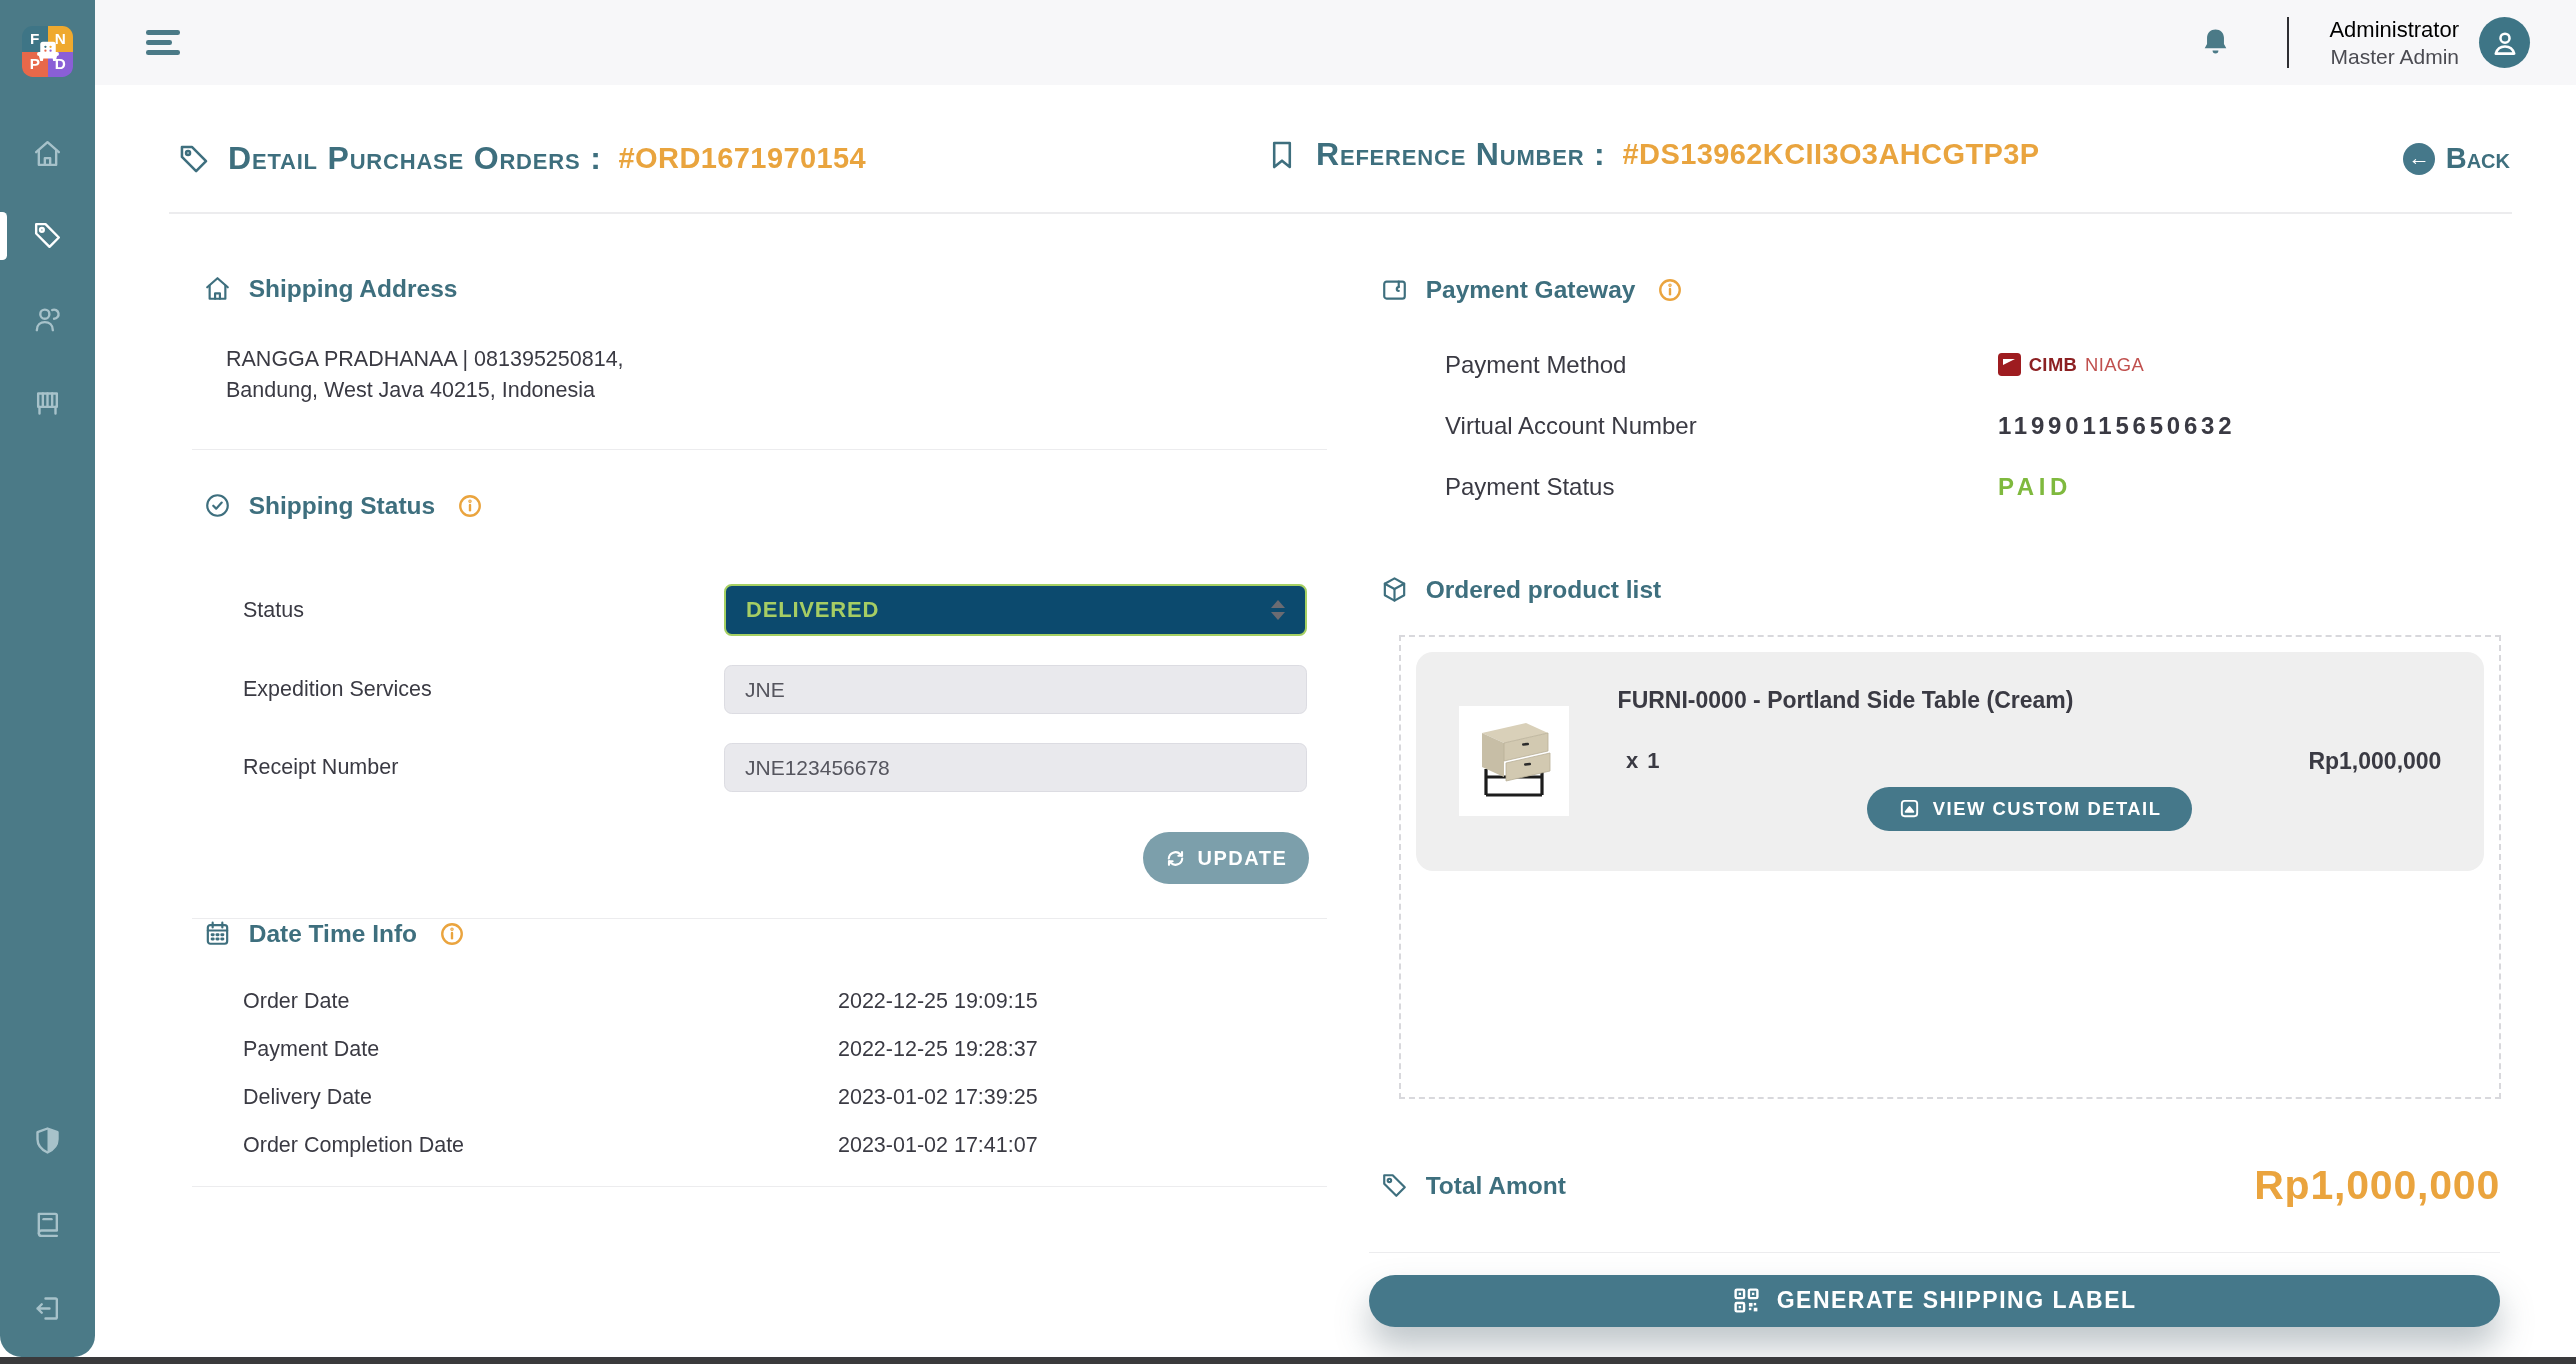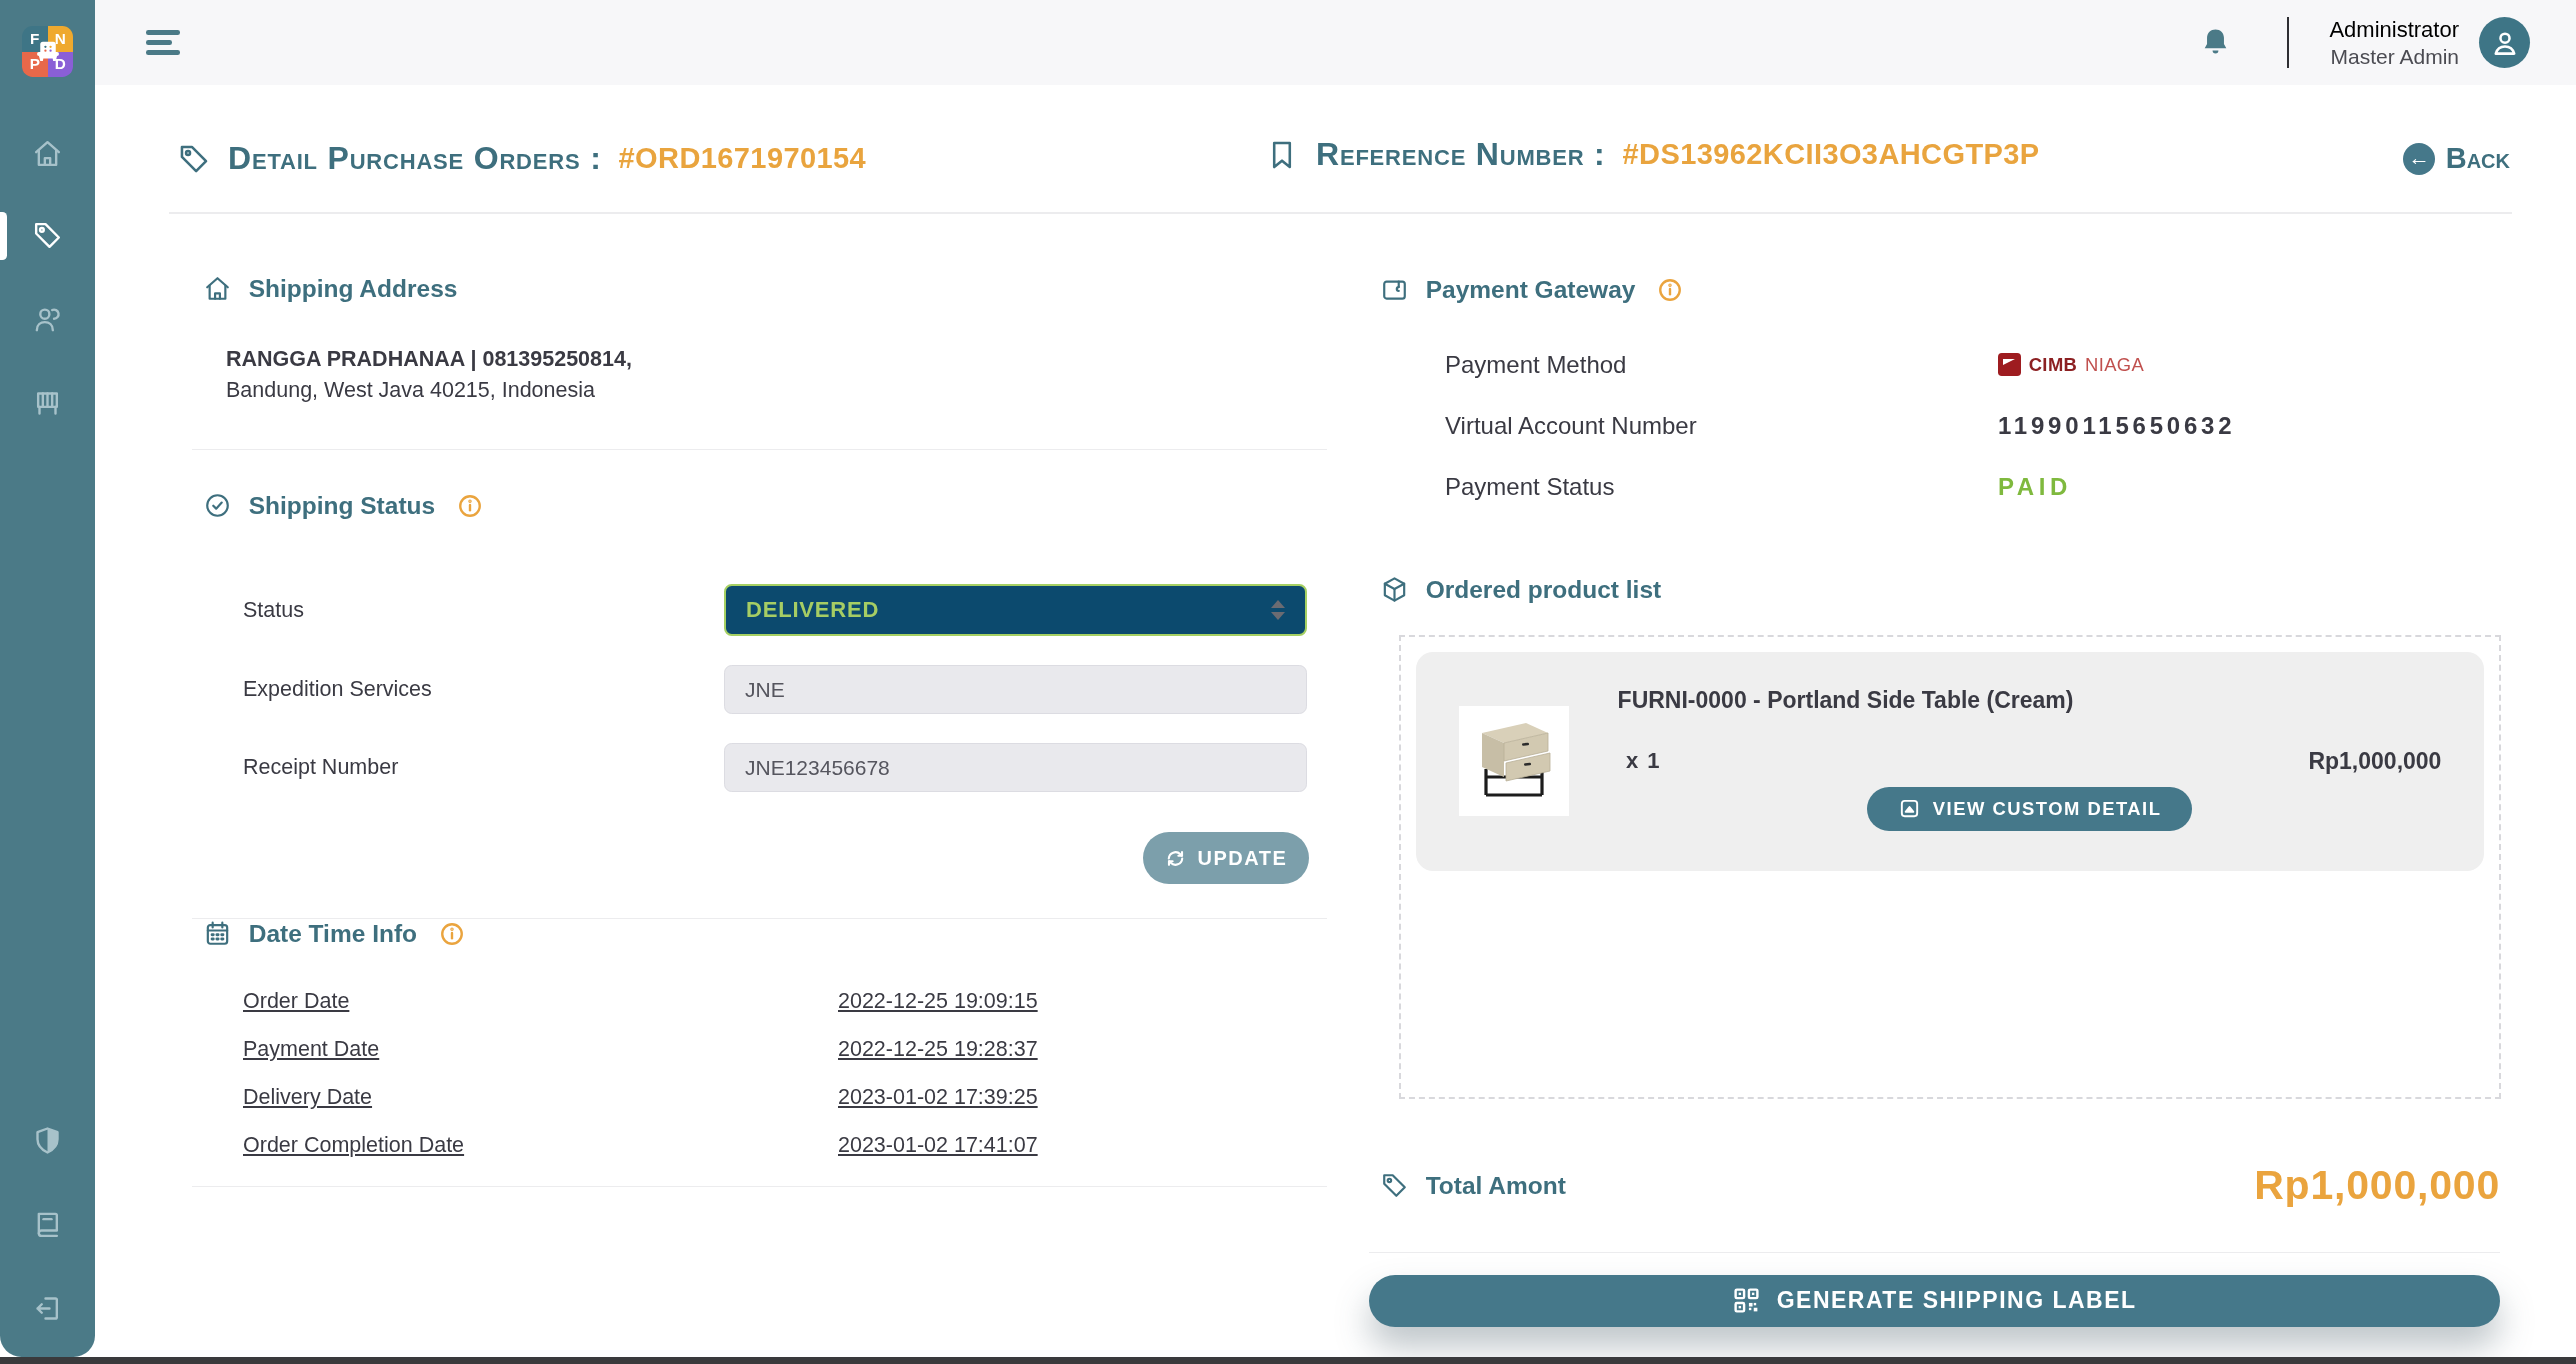--- a/index.html
+++ b/index.html
@@ -59,21 +59,21 @@
   .columns { display:flex; }
   .col-left { width:1135px; margin-left:97px; }
   .col-right { width:1131px; margin-left:42px; }
 
   .sec-head { display:flex; align-items:center; gap:17px; margin-left:10.7px; }
   .sec-icon { width:29px; height:29px; color:#3e6f7e; flex:none; }
   .sec-title { font-size:24.5px; font-weight:600; color:#3e6f7e; }
   .info-icon { width:26px; height:26px; color:#eaa43e; margin-left:4.6px; cursor:pointer; flex:none; }
 
   .addr { margin:41px 0 0 34px; font-size:21.5px; line-height:31px; color:#3a3a43; }
-  .addr .b { font-weight:bold; }
+  .addr .b { font-weight:normal; }
 
   .h-div { border-bottom:1.5px solid #ececee; }
 
   .form { margin-top:64px; }
   .form-row { display:flex; align-items:center; margin-bottom:29px; }
   .form-label { margin-left:51px; width:481px; font-size:21.5px; color:#3a3a43; }
   .select-box { width:583px; height:52px; background:#0c4a6e; border:2.3px solid #a6d063; border-radius:7.7px;
                 display:flex; align-items:center; padding:0 20px; cursor:pointer; position:relative; }
   .select-text { font-size:22px; font-weight:bold; color:#a6cd64; letter-spacing:0.8px; }
   .spinner { position:absolute; right:20px; display:flex; flex-direction:column; gap:3.1px; }
@@ -81,21 +81,21 @@
   .spinner .up { border-bottom:8.4px solid #6b6b72; }
   .spinner .dn { border-top:8.4px solid #6b6b72; }
   .text-input { width:583px; height:49px; background:#e9e9ed; border:0.8px solid #dcdce2; border-radius:7.7px;
                 font-family:"Liberation Sans",sans-serif; font-size:21px; color:#55555e; padding:0 20px; }
   .update-row { display:flex; justify-content:flex-end; padding-right:18.4px; margin-top:40px; }
   .update-btn { width:166px; height:52px; border:none; border-radius:26px; background:#7c9fab; color:#fff;
                 font-family:"Liberation Sans",sans-serif; font-size:20px; font-weight:bold; letter-spacing:1.5px;
                 display:flex; align-items:center; justify-content:center; gap:10.7px; cursor:pointer; }
   .update-btn svg { width:23px; height:23px; }
 
-  .dt-rows { margin-top:41px;text-decoration:underline; }
+  .dt-rows { margin-top:41px; }
   .dt-row { display:flex; align-items:center; margin-bottom:23px; }
   .dt-label { margin-left:51px; width:595px; font-size:21.5px; color:#3a3a43; }
   .dt-value { font-size:21.5px; color:#3a3a43; }
 
   .pg-rows { margin-top:43px; }
   .pg-row { display:flex; align-items:center; margin-bottom:26px; min-height:35px; }
   .pg-label { margin-left:76px; width:553px; font-size:24px; color:#3a3a43; }
   .cimb { display:flex; align-items:center; gap:7.7px; }
   .cimb-mark { width:23px; height:23px; border-radius:3.8px; background:#9e1c20; position:relative; }
   .cimb-mark::after { content:""; position:absolute; left:4.6px; top:6.1px; width:0; height:0;

